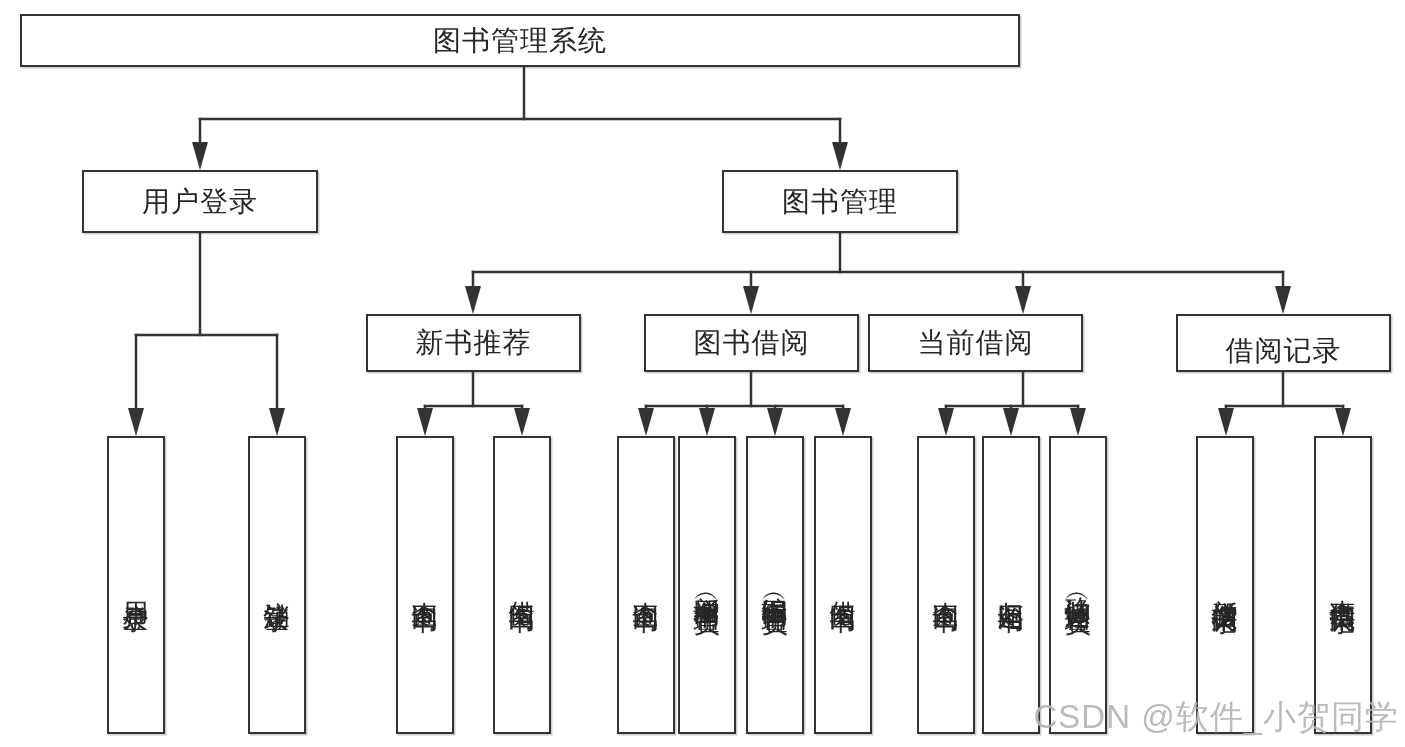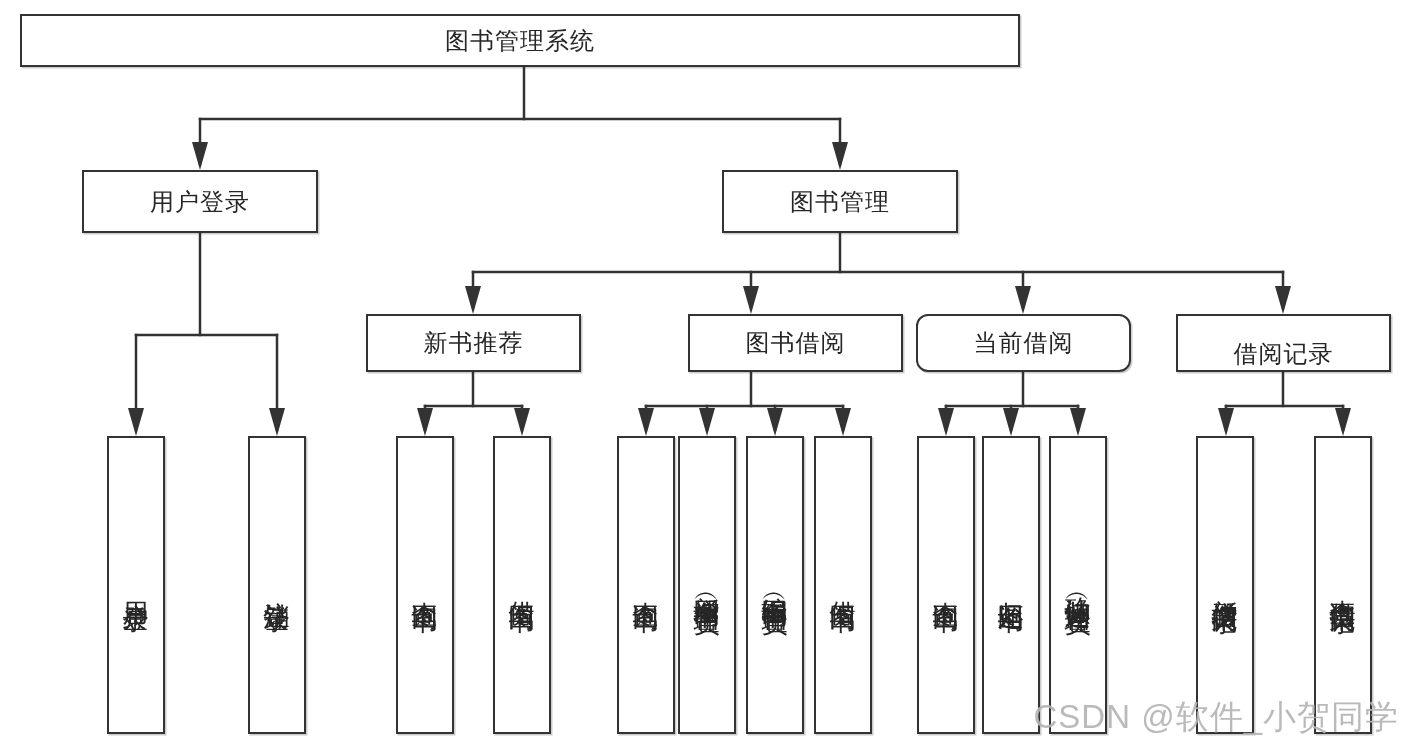--- a/index.html
+++ b/index.html
@@ -24,21 +24,21 @@
   .connectors polygon{fill:var(--line);}
   .node{
     position:absolute;
     box-sizing:border-box;
     border:2.5px solid var(--line);
     background:var(--bg);
     display:flex;align-items:center;justify-content:center;
     color:var(--text);
     box-shadow:1.5px 1.5px 0 rgba(51,51,51,0.25);
   }
-  .node-h{font-size:24px;letter-spacing:1px;}
+  .node-h{font-size:28px;letter-spacing:1px;}
   .node-root{left:20px;top:14px;width:1000px;height:53px;}
   .node-l2{width:236px;height:63px;top:170px;}
   .node-l3{width:215px;height:58px;top:314px;}
   .node-leaf{width:58px;height:298px;top:436px;}
   .vtext{
     writing-mode:vertical-rl;
     font-size:26px;
     letter-spacing:2px;
     line-height:1;
     color:var(--text);
@@ -134,24 +134,24 @@
   <div class="node node-h node-l2" style="left:82px;">
     <span>用户登录</span>
   </div>
   <div class="node node-h node-l2" style="left:722px;font-family:Liberation Mono, monospace;">
     <span>图书管理</span>
   </div>
 
   <div class="node node-h node-l3" style="left:366px;">
     <span>新书推荐</span>
   </div>
-  <div class="node node-h node-l3" style="left:644px;margin-left:44px;">
+  <div class="node node-h node-l3" style="left:644px;">
     <span>图书借阅</span>
   </div>
-  <div class="node node-h node-l3" style="left:916px;border-radius:12px;">
+  <div class="node node-h node-l3" style="left:868px;">
     <span>当前借阅</span>
   </div>
   <div class="node node-h node-l3" style="left:1176px;align-items:flex-end;">
     <span>借阅记录</span>
   </div>
 
   <div class="node node-leaf" style="left:107px;">
     <span class="vtext">用户登录</span>
   </div>
   <div class="node node-leaf" style="left:248px;">

